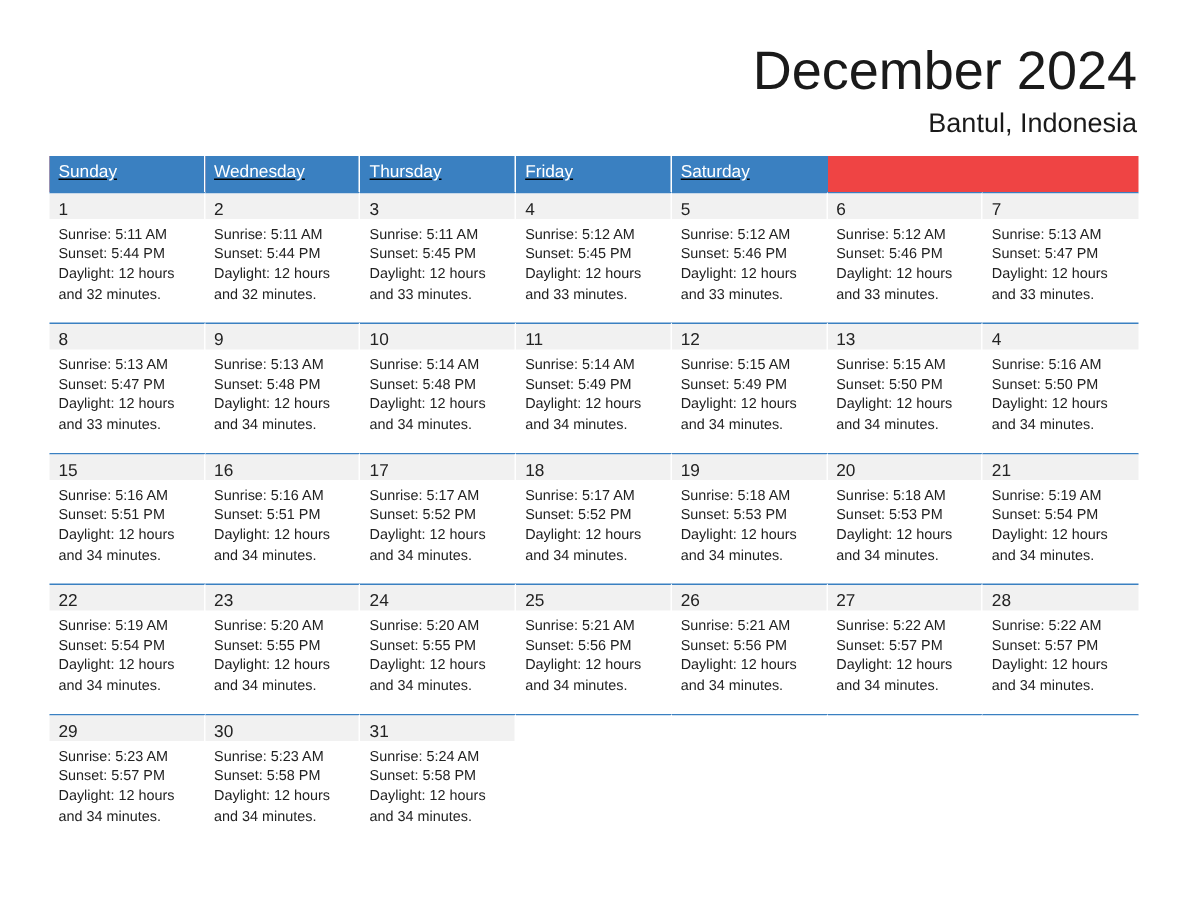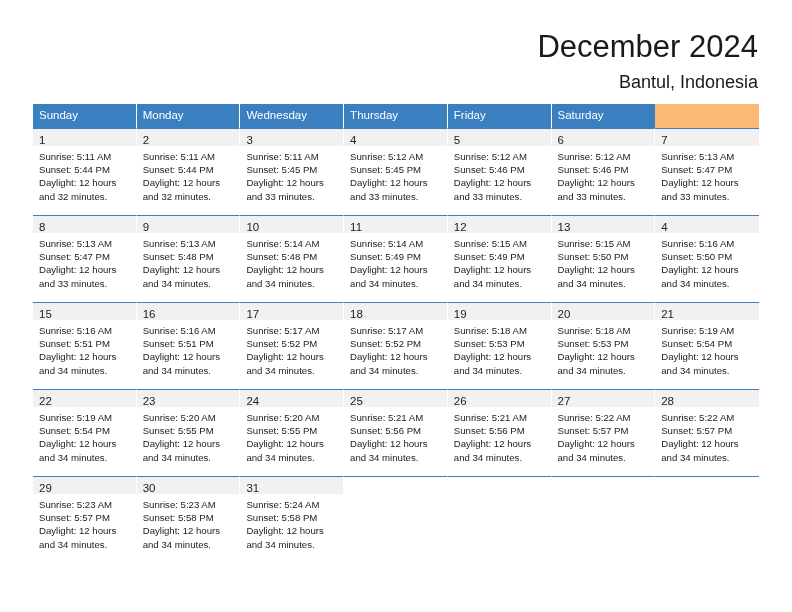--- a/index.html
+++ b/index.html
@@ -65,21 +65,21 @@
     border-bottom: 23px solid transparent;
   }
 
   .title-block {
     position: absolute;
     right: 34px;
     top: 28px;
     text-align: right;
   }
   .cal-title {
-    font-size: 31px;
+    font-size: 36px;
     color: #1a1a1a;
     line-height: 38px;
     white-space: nowrap;
     font-weight: normal;
     margin: 0;
   }
   .cal-subtitle {
     font-size: 18px;
     color: #1a1a1a;
     line-height: 22px;
@@ -90,21 +90,22 @@
   
   .calendar {
     position: absolute;
     left: 33px;
     top: 104px;
     width: 726px;
   }
   .weekdays {
     display: flex;
     width: 100%;
-    background: #fdba74;
+    background: #ef4444;
+    text-decoration: underline;
   }
   .weekday {
     width: 103.714px;
     box-sizing: border-box;
     background: #3a80c1;
     color: #ffffff;
     font-size: 11.5px;
     line-height: 13px;
     padding: 5px 0 6px 6px;
     border-right: 1px solid #ffffff;
@@ -160,21 +161,20 @@
     <div class="title-block">
       <h1 class="cal-title">December 2024</h1>
       <div class="cal-subtitle">Bantul, Indonesia</div>
     </div>
 
   </div>
 
   <div class="calendar">
     <div class="weekdays">
       <div class="weekday">Sunday</div>
-      <div class="weekday">Monday</div>
       <div class="weekday">Wednesday</div>
       <div class="weekday">Thursday</div>
       <div class="weekday">Friday</div>
       <div class="weekday">Saturday</div>
     </div>
 
     <div class="week">
       <div class="daycell">
         <div class="daynum-band"><span class="daynum">1</span></div>
         <div class="dayinfo">

